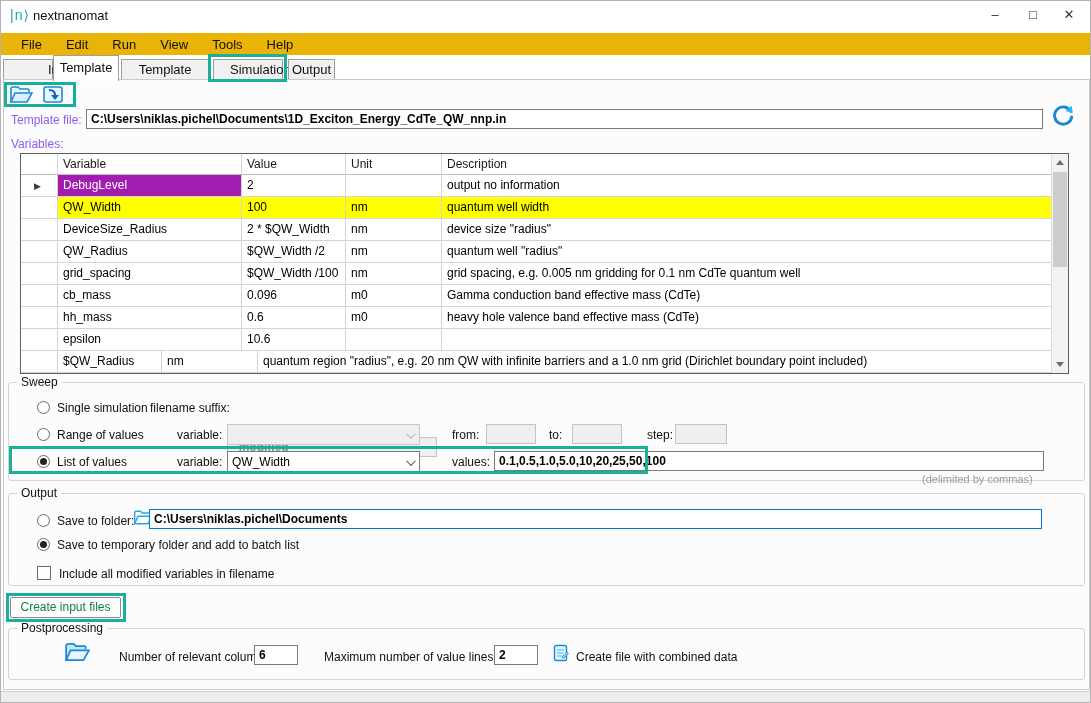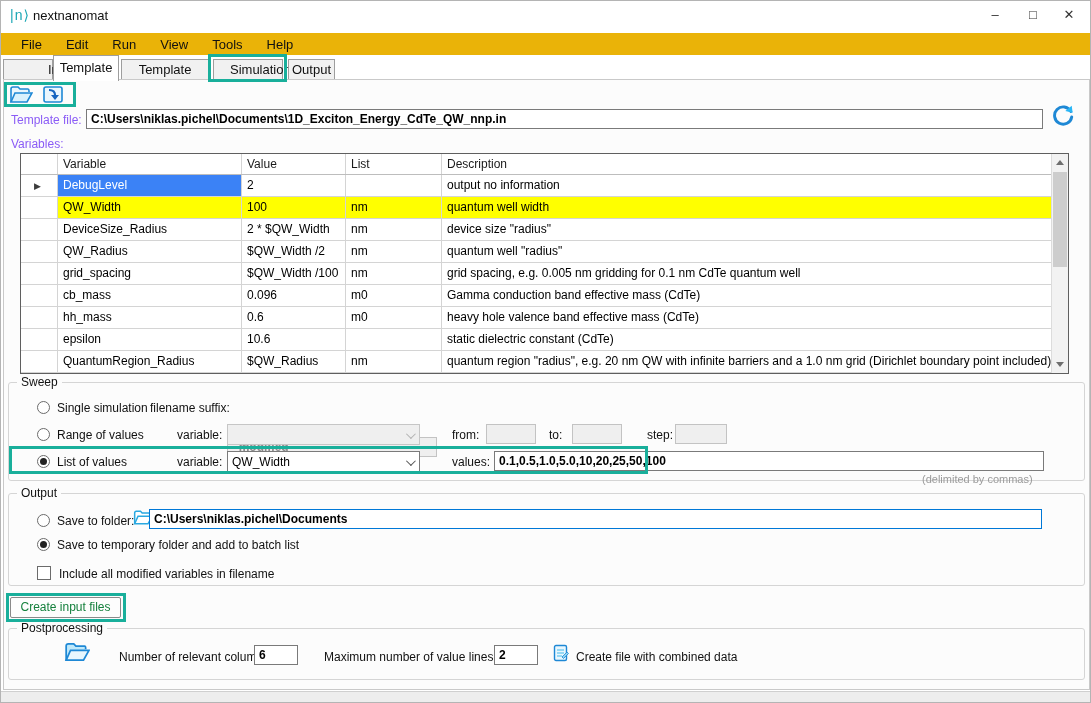--- a/index.html
+++ b/index.html
@@ -51,21 +51,21 @@
   .refresh-icon { position:absolute; left:1051px; top:104px; width:22px; height:22px; }
 
   
   .var-table { position:absolute; left:19px; top:152px; width:1049px; height:221px; background:#fff; border:1px solid #5f5f5f; }
   .tbl-grid { position:absolute; left:0; top:0; right:17px; bottom:0; }
   .tr { display:flex; height:22px; border-bottom:1px solid #d4d4d4; background:#fff; }
   .tr.hdr { height:21px; border-bottom:1px solid #bdbdbd; }
   .td { padding:3px 5px; border-right:1px solid #d4d4d4; overflow:hidden; white-space:nowrap; font-size:12px; }
   .c-ind { width:37px; } .c-var { width:184px; } .c-val { width:104px; } .c-unit { width:96px; } .c-desc { flex:1; border-right:none; }
   .tr.hdr .td { color:#1a1a1a; }
-  .cell-selected { background:#3b82f6; color:#fff; }
+  .cell-selected { background:#a21caf; color:#fff; }
   .tr.yellow .c-var, .tr.yellow .c-val, .tr.yellow .c-unit, .tr.yellow .c-desc { background:#ffff00; }
   .ind-arrow { font-size:9px; color:#3c3c3c; line-height:15px; padding-left:8px; }
 
   
   .vscroll { position:absolute; right:0; top:0; bottom:0; width:17px; background:#f2f2f2; border-left:1px solid #dcdcdc; }
   .sb-btn { position:absolute; left:0; width:16px; height:17px; background:#f2f2f2; }
   .sb-up { top:0; } .sb-dn { bottom:0; }
   .sb-tri-up { position:absolute; left:4px; top:6px; width:0; height:0; border-left:4px solid transparent; border-right:4px solid transparent; border-bottom:5px solid #6e6e6e; }
   .sb-tri-dn { position:absolute; left:4px; bottom:6px; width:0; height:0; border-left:4px solid transparent; border-right:4px solid transparent; border-top:5px solid #6e6e6e; }
   .sb-thumb { position:absolute; left:1px; top:18px; width:14px; height:95px; background:#cdcdcd; }
@@ -154,21 +154,21 @@
   </span>
 
   <span class="row-label" style="left:10px; top:136px;">Variables:</span>
 
   <div class="var-table">
     <div class="tbl-grid">
       <div class="tr hdr">
         <div class="td c-ind"></div>
         <div class="td c-var">Variable</div>
         <div class="td c-val">Value</div>
-        <div class="td c-unit">List</div>
+        <div class="td c-unit">Unit</div>
         <div class="td c-desc">Description</div>
       </div>
 
       <div class="tr">
         <div class="td c-ind"><span class="ind-arrow">▶</span></div>
         <div class="td c-var cell-selected">DebugLevel</div>
         <div class="td c-val">2</div>
         <div class="td c-unit"></div>
         <div class="td c-desc">output no information</div>
       </div>
@@ -219,26 +219,24 @@
         <div class="td c-val">0.6</div>
         <div class="td c-unit">m0</div>
         <div class="td c-desc">heavy hole valence band effective mass (CdTe)</div>
       </div>
 
       <div class="tr">
         <div class="td c-ind"></div>
         <div class="td c-var">epsilon</div>
         <div class="td c-val">10.6</div>
         <div class="td c-unit"></div>
-        <div class="td c-desc">static dielectric constant (CdTe)</div>
-      </div>
-
-      <div class="tr">
-        <div class="td c-ind"></div>
-        <div class="td c-var">QuantumRegion_Radius</div>
+      </div>
+
+      <div class="tr">
+        <div class="td c-ind"></div>
         <div class="td c-val">$QW_Radius</div>
         <div class="td c-unit">nm</div>
         <div class="td c-desc">quantum region "radius", e.g. 20 nm QW with infinite barriers and a 1.0 nm grid (Dirichlet boundary point included)</div>
       </div>
     </div>
 
     <div class="vscroll">
       <span class="sb-btn sb-up">
           <span class="sb-tri-up"></span>
         </span>

